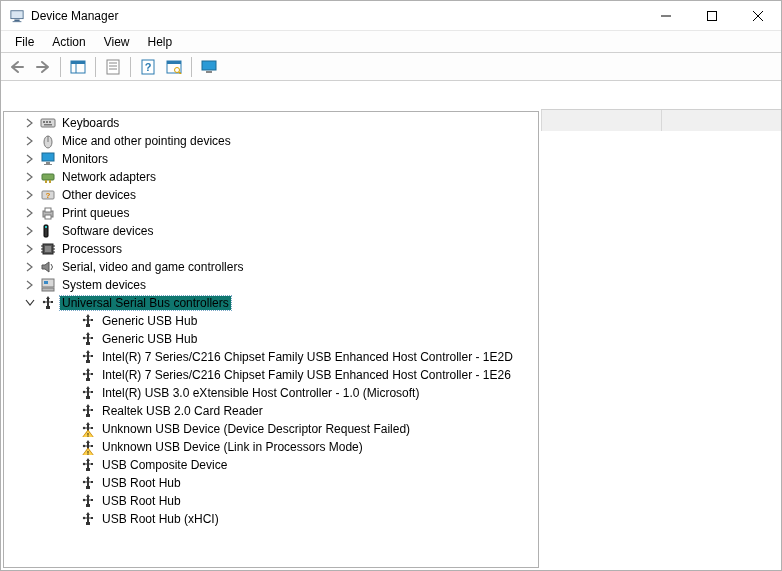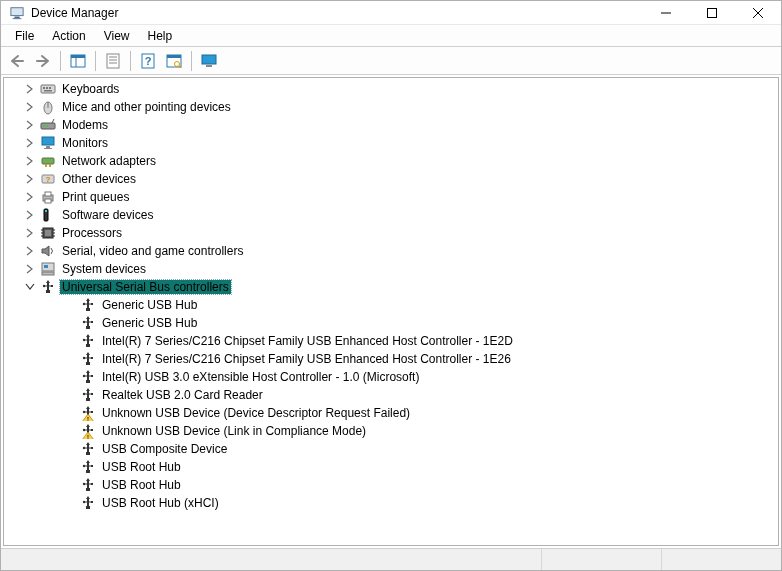--- a/index.html
+++ b/index.html
@@ -11,21 +11,21 @@
     color: #000;
     width: 782px;
     height: 571px;
     border: 1px solid #b0b0b0;
     display: flex;
     flex-direction: column;
     overflow: hidden;
   }
   
   .titlebar {
-    height: 24px;
+    height: 30px;
     display: flex;
     align-items: center;
     padding: 0 0 0 8px;
     background: #fff;
     border-bottom: 1px solid #e8e8e8;
   }
   .titlebar .app-icon {
     width: 16px; height: 16px; margin-right: 6px;
     display:flex;align-items:center;justify-content:center;
   }
@@ -67,22 +67,22 @@
     display:flex; align-items:center; justify-content:center;
     border: 1px solid transparent;
   }
   .tool-sep {
     width: 1px; height: 20px; background: #c0c0c0; margin: 0 3px;
   }
   
   .content-wrap {
     flex: 1;
     display: flex;
-    flex-direction: column;
     min-height: 0;
+    margin-top: 28px;
   }
   .content {
     flex: 1;
     border: 1px solid #b0b0b0;
     margin: 2px;
     background: #fff;
     overflow-y: scroll;
     padding: 2px 0;
     min-height: 0;
   }
@@ -258,35 +258,20 @@
         </li>
         <li class="indent-1">
     <div class="node">
       <span class="expander">
               <svg width="10" height="10" viewBox="0 0 10 10">
                 <use href="#ic-chevron-right"></use>
               </svg>
             </span>
       <span class="node-icon">
               <svg width="16" height="16" viewBox="0 0 16 16">
-                <use href="#ic-modem"></use>
-              </svg>
-            </span>
-      <span class="node-label">Modems</span>
-    </div>
-        </li>
-        <li class="indent-1">
-    <div class="node">
-      <span class="expander">
-              <svg width="10" height="10" viewBox="0 0 10 10">
-                <use href="#ic-chevron-right"></use>
-              </svg>
-            </span>
-      <span class="node-icon">
-              <svg width="16" height="16" viewBox="0 0 16 16">
                 <use href="#ic-monitor"></use>
               </svg>
             </span>
       <span class="node-label">Monitors</span>
     </div>
         </li>
         <li class="indent-1">
     <div class="node">
       <span class="expander">
               <svg width="10" height="10" viewBox="0 0 10 10">
@@ -486,21 +471,21 @@
             </li>
             <li class="indent-2">
     <div class="node">
       <span class="expander empty"></span>
       <span class="node-icon">
                   <svg width="16" height="16" viewBox="0 0 16 16">
                     <use href="#ic-usb"></use>
                     <use href="#ic-warn-overlay"></use>
                   </svg>
                 </span>
-      <span class="node-label">Unknown USB Device (Link in Compliance Mode)</span>
+      <span class="node-label">Unknown USB Device (Link in Processors Mode)</span>
     </div>
             </li>
             <li class="indent-2">
     <div class="node">
       <span class="expander empty"></span>
       <span class="node-icon">
                   <svg width="16" height="16" viewBox="0 0 16 16">
                     <use href="#ic-usb"></use>
                   </svg>
                 </span>

